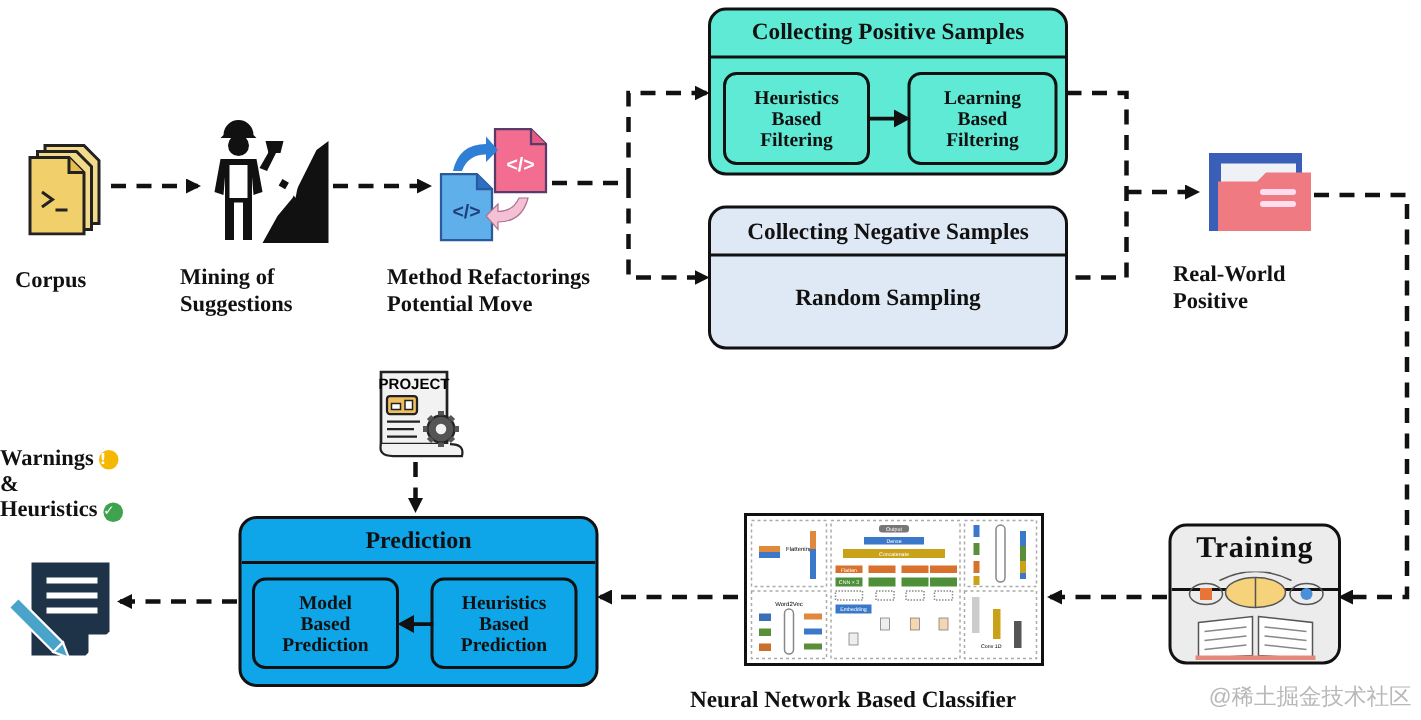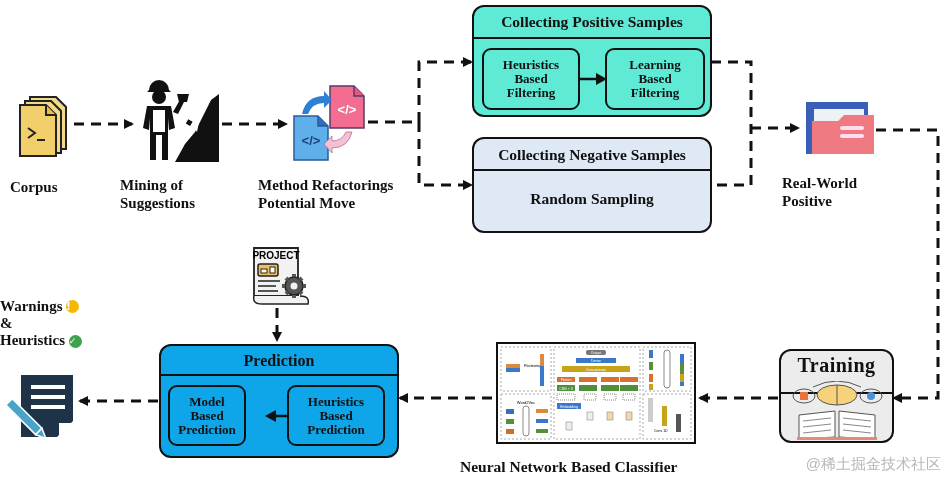--- a/index.html
+++ b/index.html
@@ -219,21 +219,21 @@
       <path d="M53,42 L56,42"></path>
       <path d="M36,34 L38,36"></path>
       <path d="M50,48 L52,50"></path>
       <path d="M52,34 L50,36"></path>
       <path d="M36,50 L38,48"></path>
     </g>
 </svg>
 
 <div class="box" style="left:159px;top:344px;width:240px;height:114px;background:#0ea5e9">
   <div class="hdr" style="height:30px;line-height:30px;font-size:16px">Prediction</div>
-  <div class="inner" style="left:7px;top:39px;width:78px;height:61px">
+  <div class="inner" style="left:7px;top:39px;width:98px;height:61px">
     <div>
       <div>Model</div>
       <div>Based</div>
       <div>Prediction</div>
     </div>
   </div>
   <div class="inner" style="left:126px;top:39px;width:98px;height:61px">
     <div>
       <div>Heuristics</div>
       <div>Based</div>

